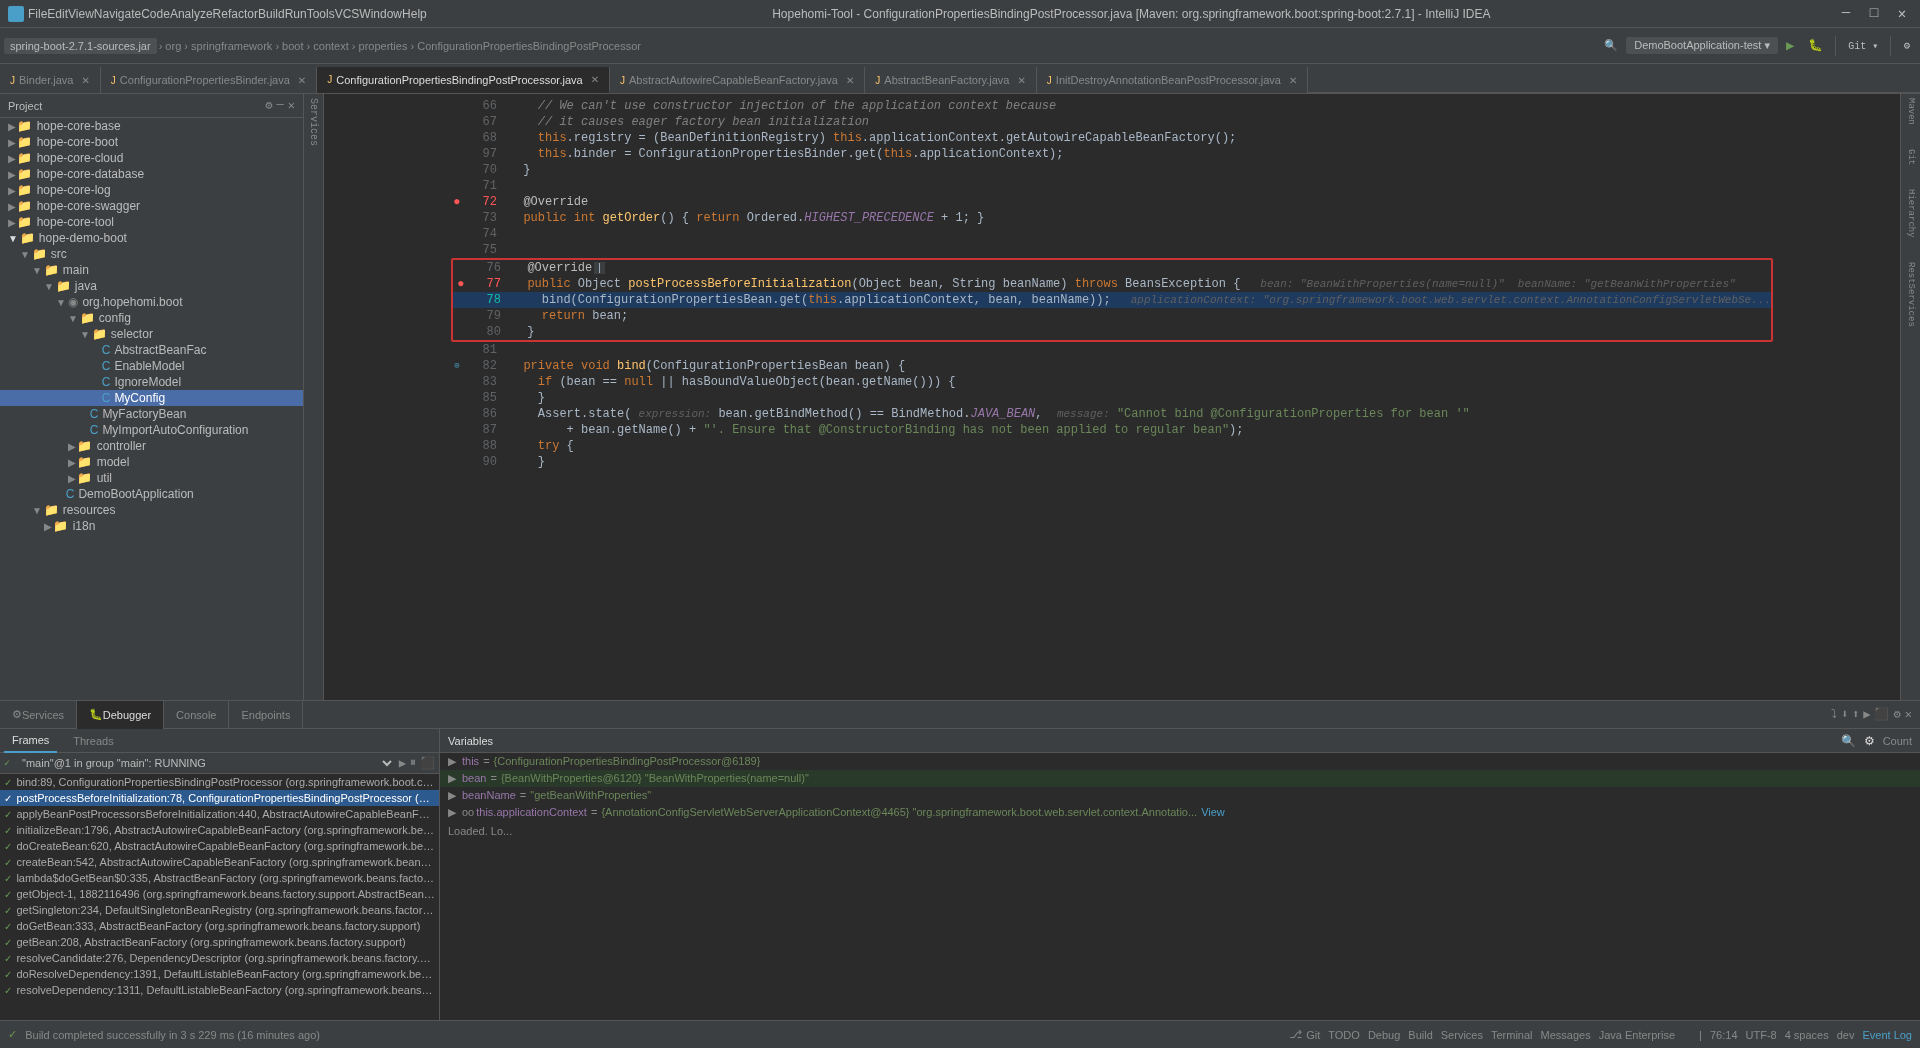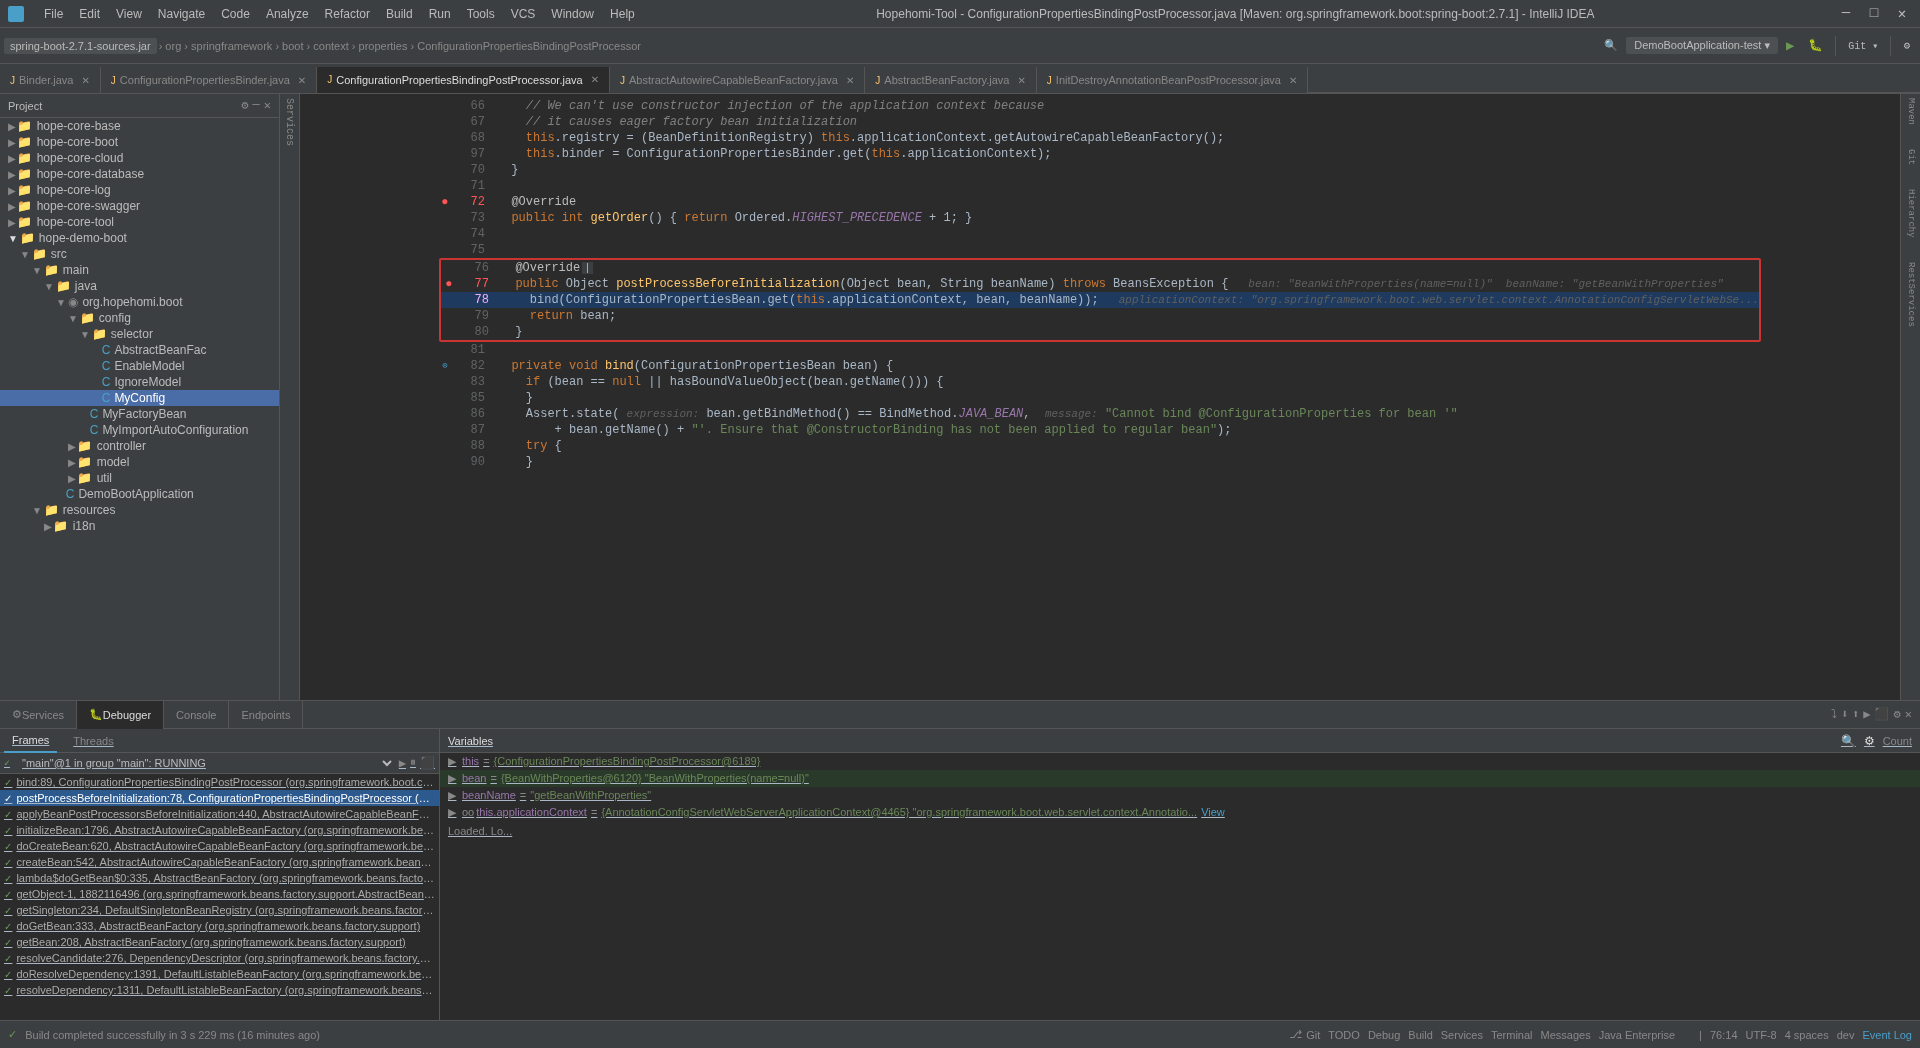--- a/index.html
+++ b/index.html
@@ -1,41 +1,41 @@
 <!DOCTYPE html>
 <html><head>
   <meta charset="utf-8">
   <style>
     * { margin: 0; padding: 0; box-sizing: border-box; }
     body { font-family: 'Consolas', 'Courier New', monospace; font-size: 12px; background: #2b2b2b; color: #a9b7c6; overflow: hidden; width: 1920px; height: 1048px; }
     
     
     #title-bar { background: #3c3f41; height: 28px; display: flex; align-items: center; justify-content: space-between; border-bottom: 1px solid #555; padding: 0 8px; }
-    #title-bar .menu-items { display: flex; gap: 16px; align-items: center; }
+    #title-bar .menu-items { display: flex; gap: 0; align-items: center; }
     #title-bar .menu-item { color: #bbb; font-size: 12px; cursor: pointer; font-family: Arial, sans-serif; }
     #title-bar .app-icon { width: 16px; height: 16px; background: #4a9fc8; border-radius: 2px; margin-right: 4px; }
     #title-bar .title-text { color: #bbb; font-size: 12px; font-family: Arial, sans-serif; flex: 1; text-align: center; }
     #title-bar .win-controls { display: flex; gap: 8px; }
     #title-bar .win-btn { color: #bbb; cursor: pointer; font-size: 14px; width: 20px; text-align: center; }
     
     
     #toolbar { background: #3c3f41; height: 36px; display: flex; align-items: center; padding: 0 4px; border-bottom: 1px solid #555; gap: 2px; }
     #toolbar .toolbar-btn { color: #bbb; font-size: 11px; padding: 2px 6px; cursor: pointer; border-radius: 2px; }
     #toolbar .toolbar-sep { width: 1px; background: #555; height: 20px; margin: 0 4px; }
     #toolbar .project-dropdown { color: #bbb; font-size: 11px; padding: 2px 6px; cursor: pointer; background: #4c5052; border-radius: 2px; font-family: Arial, sans-serif; }
     
     
     #tab-bar { background: #3c3f41; height: 30px; display: flex; align-items: flex-end; border-bottom: 1px solid #555; overflow: hidden; }
     .tab { display: flex; align-items: center; height: 26px; padding: 0 10px; font-size: 11px; color: #888; cursor: pointer; border-right: 1px solid #555; background: #3c3f41; gap: 4px; font-family: Arial, sans-serif; white-space: nowrap; }
     .tab.active { background: #2b2b2b; color: #ddd; border-bottom: 1px solid #2b2b2b; }
     .tab .tab-close { color: #888; font-size: 10px; margin-left: 4px; }
     .tab .tab-icon { font-size: 10px; }
     
     
-    #left-panel { width: 280px; background: #3c3f41; border-right: 1px solid #555; display: flex; flex-direction: column; overflow: hidden; }
+    #left-panel { width: 304px; background: #3c3f41; border-right: 1px solid #555; display: flex; flex-direction: column; overflow: hidden; }
     #left-panel-header { display: flex; align-items: center; justify-content: space-between; padding: 4px 8px; border-bottom: 1px solid #555; }
     #left-panel-header .panel-title { color: #bbb; font-size: 11px; font-family: Arial, sans-serif; }
     #left-panel-header .panel-actions { display: flex; gap: 4px; }
     #left-panel-header .panel-btn { color: #888; font-size: 12px; cursor: pointer; }
     
     
     .tree { overflow-y: auto; flex: 1; }
     .tree-item { display: flex; align-items: center; padding: 1px 0; cursor: pointer; font-size: 12px; font-family: Arial, sans-serif; }
     .tree-item.selected { background: #4a6da8; color: #fff; }
     .tree-item .indent { display: inline-block; }
@@ -56,21 +56,21 @@
     
     
     #bottom-panel { height: 320px; border-top: 1px solid #555; display: flex; flex-direction: column; background: #2b2b2b; }
     #bottom-tabs { display: flex; align-items: center; background: #3c3f41; border-bottom: 1px solid #555; height: 28px; }
     .bottom-tab { padding: 0 12px; height: 28px; display: flex; align-items: center; font-size: 11px; color: #888; cursor: pointer; font-family: Arial, sans-serif; border-right: 1px solid #555; }
     .bottom-tab.active { color: #ddd; background: #2b2b2b; }
     .bottom-tab-actions { margin-left: auto; display: flex; gap: 4px; padding: 0 8px; }
     .bottom-tab-btn { color: #888; font-size: 12px; cursor: pointer; }
     
     
-    #debugger-layout { display: flex; flex: 1; overflow: hidden; text-decoration: underline; }
+    #debugger-layout { display: flex; flex: 1; overflow: hidden; }
     #frames-threads { width: 440px; border-right: 1px solid #555; display: flex; flex-direction: column; }
     #frames-header { display: flex; align-items: center; background: #3c3f41; padding: 0 4px; height: 24px; border-bottom: 1px solid #555; font-size: 11px; font-family: Arial, sans-serif; gap: 8px; }
     .frames-tab { color: #888; cursor: pointer; padding: 0 8px; height: 24px; display: flex; align-items: center; }
     .frames-tab.active { color: #ddd; border-bottom: 2px solid #4a9fc8; }
     #frames-content { flex: 1; overflow-y: auto; }
     .frame-item { padding: 2px 4px; font-size: 11px; cursor: pointer; display: flex; align-items: center; gap: 4px; font-family: Arial, sans-serif; white-space: nowrap; overflow: hidden; }
     .frame-item.selected { background: #2d5a8e; color: #fff; }
     .frame-item .frame-icon { color: #6a9955; font-size: 10px; }
     .frame-item .frame-text { color: #aaa; overflow: hidden; text-overflow: ellipsis; }
     .frame-item.selected .frame-text { color: #ddd; }
@@ -438,21 +438,21 @@
           </div>
 
           <div class="code-line" style="position:relative;">
             <div class="gutter-icon" style="color:#ff5555">●</div>
             <div class="line-num" style="color:#ff5555">77</div>
             <div class="line-content">  <span class="kw">public</span> Object <span class="method">postProcessBeforeInitialization</span>(Object <span class="param">bean</span>, String <span class="param">beanName</span>) <span class="kw">throws</span> BeansException {<span style="color:#606060;font-style:italic;font-size:11px;margin-left:20px;">bean: "BeanWithProperties(name=null)"  beanName: "getBeanWithProperties"</span></div>
           </div>
 
           <div class="code-line" style="background:#1e3a5f;">
             <div class="gutter-icon"></div>
-            <div class="line-num" style="color:#f0abfc;">78</div>
+            <div class="line-num" style="color:#14b8a6;">78</div>
             <div class="line-content">    <span style="background:#1e3a5f;">bind(ConfigurationPropertiesBean.get(<span class="kw">this</span>.applicationContext, <span class="param">bean</span>, <span class="param">beanName</span>));<span style="color:#606060;font-style:italic;font-size:11px;margin-left:20px;">applicationContext: "org.springframework.boot.web.servlet.context.AnnotationConfigServletWebSe...</span></span></div>
           </div>
 
           <div class="code-line">
             <div class="gutter-icon"></div>
             <div class="line-num">79</div>
             <div class="line-content">    <span class="kw">return</span> <span class="param">bean</span>;</div>
           </div>
 
           <div class="code-line">

